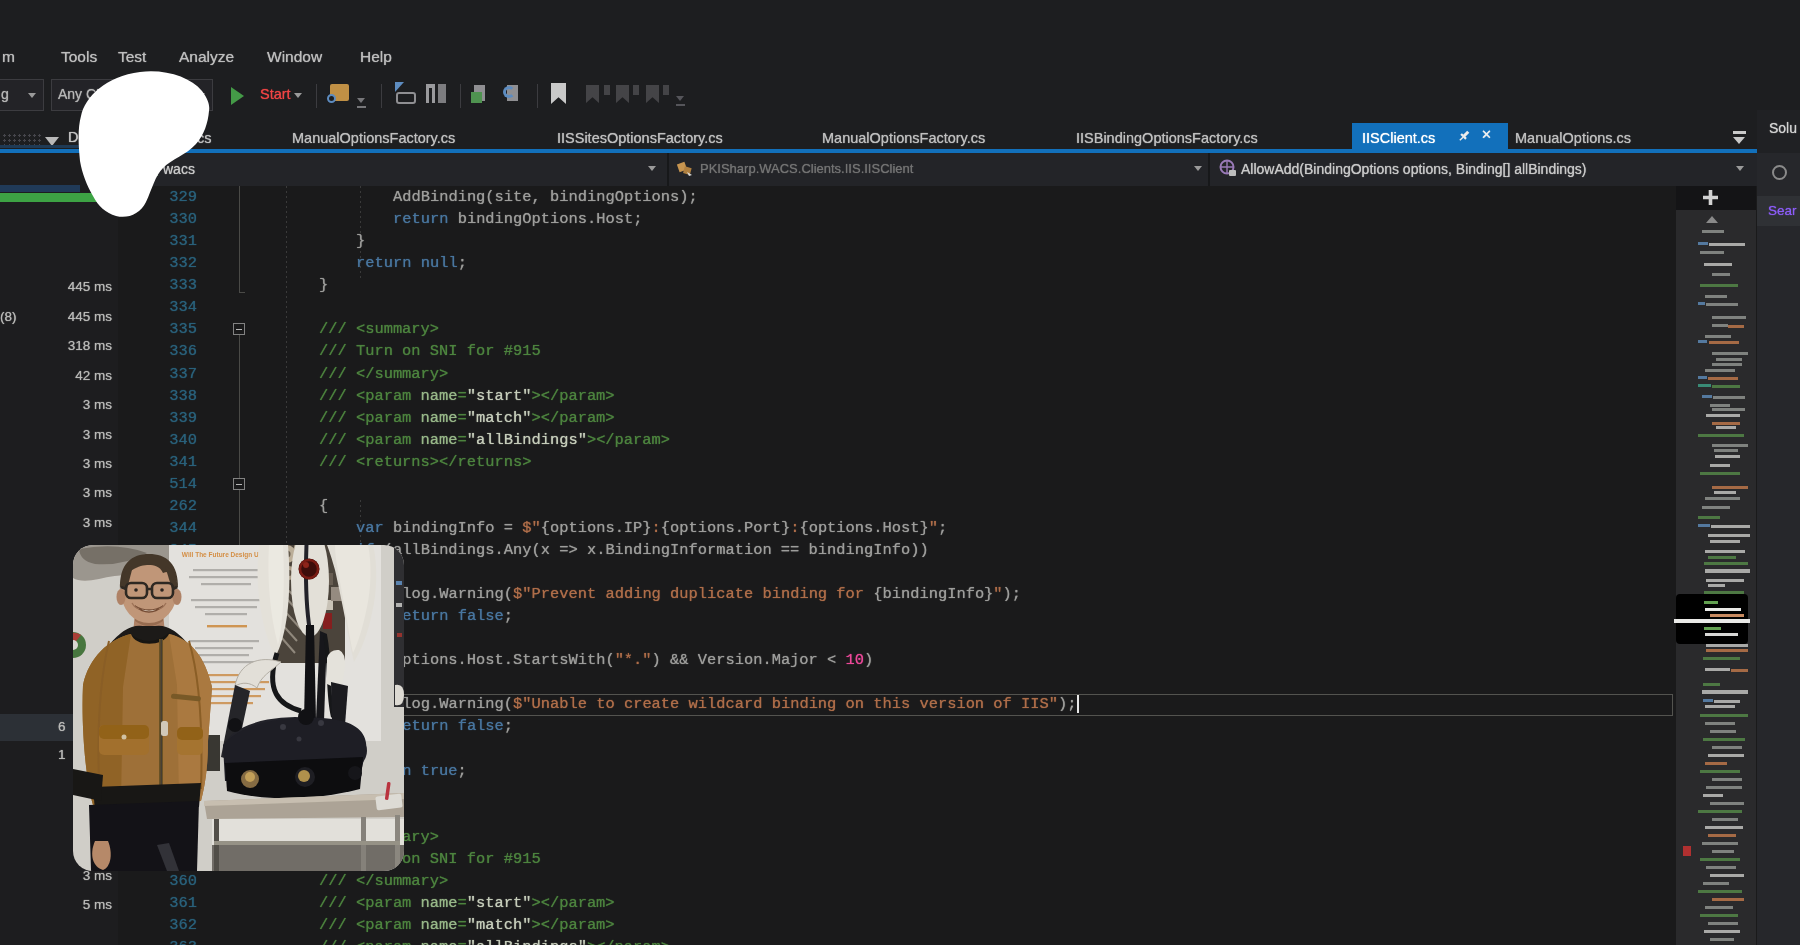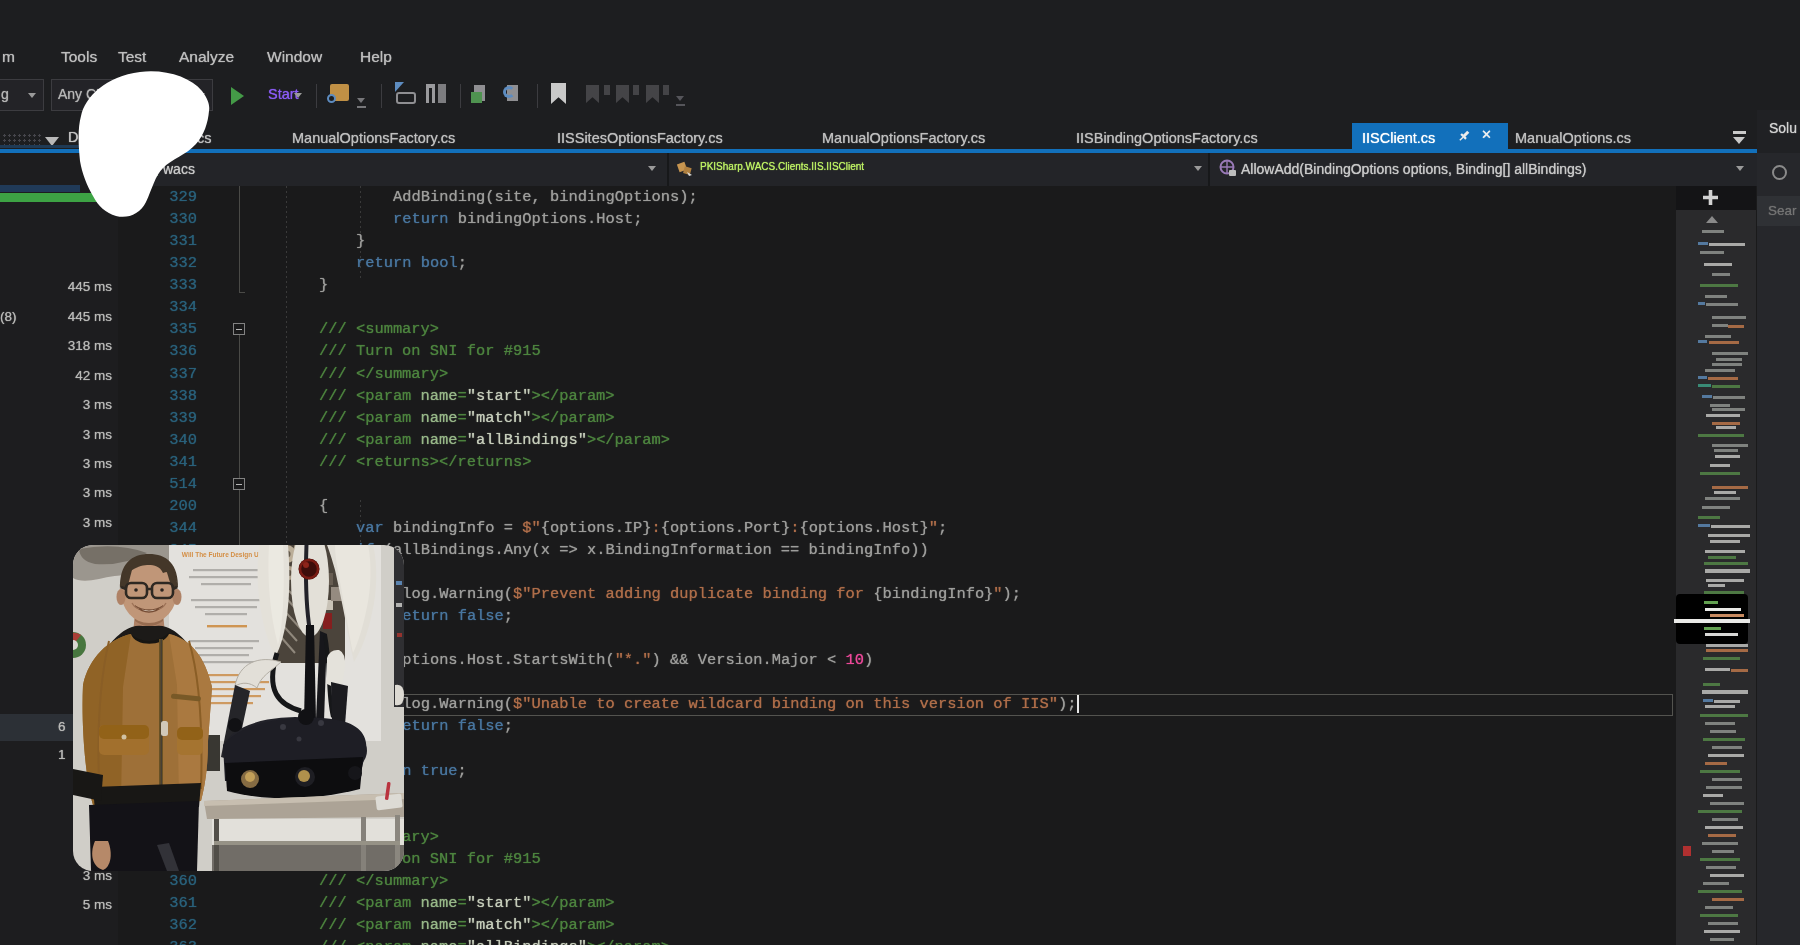--- a/index.html
+++ b/index.html
@@ -28,21 +28,21 @@
 <span class="menu" style="left:360px">Help</span>
 
 <div style="position:absolute;left:-60px;top:79px;width:104px;height:32px;border:1px solid #3c3c40;background:#232327"></div>
 <span style="position:absolute;left:1px;top:86px;font-size:14px;color:#b5b5b5">g</span>
 <div class="caret" style="left:28px;top:93px"></div>
 <div style="position:absolute;left:51px;top:79px;width:162px;height:32px;border:1px solid #3c3c40;background:#232327"></div>
 <span style="position:absolute;left:58px;top:86px;font-size:14px;color:#b5b5b5">Any CPU</span>
 <div class="caret" style="left:197px;top:93px"></div>
 
 <div style="position:absolute;left:231px;top:87px;width:0;height:0;border-top:9px solid transparent;border-bottom:9px solid transparent;border-left:13px solid #449a47"></div>
-<span style="position:absolute;left:268px;top:86px;font-size:14.5px;color:#8b5cf6">Start</span>
+<span style="position:absolute;left:260px;top:86px;font-size:14.5px;color:#ef4444">Start</span>
 <div class="caret" style="left:294px;top:93px"></div>
 <div class="vsep" style="left:316px"></div>
 
 <div style="position:absolute;left:330px;top:84px;width:19px;height:17px;background:#c09045;border-radius:2px"></div>
 <div style="position:absolute;left:327px;top:94px;width:9px;height:9px;border:2px solid #5d8cc0;border-radius:50%;background:#1d1e20"></div>
 <div class="caret" style="left:357px;top:98px;border-top-color:#77777a"></div>
 <div style="position:absolute;left:357px;top:106px;width:9px;height:2px;background:#77777a"></div>
 <div class="vsep" style="left:381px"></div>
 
 <div style="position:absolute;left:396px;top:92px;width:20px;height:12px;border:2px solid #8f8f92;border-radius:3px"></div>
@@ -101,21 +101,21 @@
 <div style="position:absolute;left:667px;top:153px;width:2px;height:33px;background:#17181a"></div>
 <div style="position:absolute;left:1208px;top:153px;width:2px;height:33px;background:#17181a"></div>
 <div style="position:absolute;left:146px;top:163px;width:12px;height:13px;border:1px solid #7a9a7a;background:#2c4436"></div>
 <span style="position:absolute;left:163px;top:161px;font-size:14px;color:#c9c9c9">wacs</span>
 <div class="caret" style="left:648px;top:166px;border-top-width:5px"></div>
 <svg style="position:absolute;left:676px;top:160px" width="20" height="18" viewBox="0 0 20 18">
  <rect x="2" y="3" width="8" height="8" fill="#c79550" transform="rotate(-20 6 7)"></rect>
  <rect x="8" y="7" width="7" height="7" fill="#b08040" transform="rotate(15 11 10)"></rect>
  <path d="M11,12 L16,15 L13,16 Z" fill="#d9d9d9"></path>
 </svg>
-<span style="position:absolute;left:700px;top:161px;font-size:10px;color:#bef264">PKISharp.WACS.Clients.IIS.IISClient</span>
+<span style="position:absolute;left:700px;top:161px;font-size:13px;color:#737373">PKISharp.WACS.Clients.IIS.IISClient</span>
 <div class="caret" style="left:1194px;top:166px"></div>
 <svg style="position:absolute;left:1218px;top:159px" width="20" height="20" viewBox="0 0 20 20">
  <circle cx="9" cy="8" r="6.5" fill="none" stroke="#9a7ab8" stroke-width="2"></circle>
  <path d="M9,1.5 V14.5 M2.5,8 H15.5" stroke="#9a7ab8" stroke-width="1.4"></path>
  <rect x="11" y="11" width="7" height="6" fill="#bdbdbd" rx="1"></rect>
 </svg>
 <span style="position:absolute;left:1241px;top:161px;font-size:14px;color:#c9c9c9">AllowAdd(BindingOptions options, Binding[] allBindings)</span>
 <div class="caret" style="left:1736px;top:166px"></div>
 
 <div style="position:absolute;left:239px;top:186px;width:1px;height:106px;background:#4a4a47"></div>
@@ -134,40 +134,40 @@
 <div style="position:absolute;left:244px;top:694px;width:1429px;height:22px;border:1px solid #53534f"></div>
 <div style="position:absolute;left:1077px;top:695px;width:2px;height:18px;background:#e8e8e8"></div>
 
 <div class="lnum" style="top:186.0px">329</div>
 <div class="cl" style="top:186.0px;left:393.0px"><span style="color:#9d9d9b">AddBinding(site,&nbsp;bindingOptions);</span></div>
 <div class="lnum" style="top:208.1px">330</div>
 <div class="cl" style="top:208.1px;left:393.0px"><span style="color:#48759e">return</span><span style="color:#9d9d9b">&nbsp;bindingOptions.Host;</span></div>
 <div class="lnum" style="top:230.1px">331</div>
 <div class="cl" style="top:230.1px;left:356.0px"><span style="color:#9d9d9b">}</span></div>
 <div class="lnum" style="top:252.2px">332</div>
-<div class="cl" style="top:252.2px;left:356.0px"><span style="color:#48759e">return</span><span style="color:#9d9d9b">&nbsp;</span><span style="color:#48759e">bool</span><span style="color:#9d9d9b">;</span></div>
+<div class="cl" style="top:252.2px;left:356.0px"><span style="color:#48759e">return</span><span style="color:#9d9d9b">&nbsp;</span><span style="color:#48759e">null</span><span style="color:#9d9d9b">;</span></div>
 <div class="lnum" style="top:274.2px">333</div>
 <div class="cl" style="top:274.2px;left:319.0px"><span style="color:#9d9d9b">}</span></div>
 <div class="lnum" style="top:296.3px">334</div>
 <div class="lnum" style="top:318.4px">335</div>
 <div class="cl" style="top:318.4px;left:319.0px"><span style="color:#4c833e">///&nbsp;&lt;summary&gt;</span></div>
 <div class="lnum" style="top:340.4px">336</div>
 <div class="cl" style="top:340.4px;left:319.0px"><span style="color:#4c833e">///&nbsp;Turn&nbsp;on&nbsp;SNI&nbsp;for&nbsp;#915</span></div>
 <div class="lnum" style="top:362.5px">337</div>
 <div class="cl" style="top:362.5px;left:319.0px"><span style="color:#4c833e">///&nbsp;&lt;/summary&gt;</span></div>
 <div class="lnum" style="top:384.5px">338</div>
 <div class="cl" style="top:384.5px;left:319.0px"><span style="color:#4c833e">///&nbsp;&lt;param&nbsp;</span><span style="color:#97b788">name</span><span style="color:#4c833e">=</span><span style="color:#c5ccba">"start"</span><span style="color:#4c833e">&gt;&lt;/param&gt;</span></div>
 <div class="lnum" style="top:406.6px">339</div>
 <div class="cl" style="top:406.6px;left:319.0px"><span style="color:#4c833e">///&nbsp;&lt;param&nbsp;</span><span style="color:#97b788">name</span><span style="color:#4c833e">=</span><span style="color:#c5ccba">"match"</span><span style="color:#4c833e">&gt;&lt;/param&gt;</span></div>
 <div class="lnum" style="top:428.7px">340</div>
 <div class="cl" style="top:428.7px;left:319.0px"><span style="color:#4c833e">///&nbsp;&lt;param&nbsp;</span><span style="color:#97b788">name</span><span style="color:#4c833e">=</span><span style="color:#c5ccba">"allBindings"</span><span style="color:#4c833e">&gt;&lt;/param&gt;</span></div>
 <div class="lnum" style="top:450.7px">341</div>
 <div class="cl" style="top:450.7px;left:319.0px"><span style="color:#4c833e">///&nbsp;&lt;returns&gt;&lt;/returns&gt;</span></div>
 <div class="lnum" style="top:472.8px">514</div>
-<div class="lnum" style="top:494.8px">200</div>
+<div class="lnum" style="top:494.8px">262</div>
 <div class="cl" style="top:494.8px;left:319.0px"><span style="color:#9d9d9b">{</span></div>
 <div class="lnum" style="top:516.9px">344</div>
 <div class="cl" style="top:516.9px;left:356.0px"><span style="color:#48759e">var</span><span style="color:#9d9d9b">&nbsp;bindingInfo&nbsp;=&nbsp;</span><span style="color:#ae6d49">$"</span><span style="color:#9d9d9b">{options.IP}</span><span style="color:#ae6d49">:</span><span style="color:#9d9d9b">{options.Port}</span><span style="color:#ae6d49">:</span><span style="color:#9d9d9b">{options.Host}</span><span style="color:#ae6d49">"</span><span style="color:#9d9d9b">;</span></div>
 <div class="lnum" style="top:539.0px">345</div>
 <div class="cl" style="top:539.0px;left:356.0px"><span style="color:#48759e">if</span><span style="color:#9d9d9b">&nbsp;(allBindings.Any(x&nbsp;=&gt;&nbsp;x.BindingInformation&nbsp;==&nbsp;bindingInfo))</span></div>
 <div class="lnum" style="top:561.0px">346</div>
 <div class="cl" style="top:561.0px;left:356.0px"><span style="color:#9d9d9b">{</span></div>
 <div class="lnum" style="top:583.1px">347</div>
 <div class="cl" style="top:583.1px;left:393.0px"><span style="color:#9d9d9b">_log.Warning(</span><span style="color:#ae6d49">$"Prevent&nbsp;adding&nbsp;duplicate&nbsp;binding&nbsp;for&nbsp;</span><span style="color:#9d9d9b">{bindingInfo}</span><span style="color:#ae6d49">"</span><span style="color:#9d9d9b">);</span></div>
 <div class="lnum" style="top:605.1px">348</div>
@@ -325,21 +325,21 @@
 <div style="position:absolute;left:1710px;top:614px;width:34px;height:3px;background:#c88a60"></div>
 <div style="position:absolute;left:1674px;top:619px;width:76px;height:4px;background:#e9e9e7"></div>
 <div style="position:absolute;left:1704px;top:627px;width:17px;height:3px;background:#62a050"></div>
 <div style="position:absolute;left:1705px;top:633px;width:33px;height:3px;background:#d8d8d6"></div>
 
 <div style="position:absolute;left:1757px;top:110px;width:43px;height:835px;background:#26272b"></div>
 <div style="position:absolute;left:1757px;top:110px;width:43px;height:43px;background:#202124"></div>
 <span style="position:absolute;left:1769px;top:120px;font-size:14px;color:#d2d2d2">Solu</span>
 <div style="position:absolute;left:1772px;top:165px;width:15px;height:15px;border:2.5px solid #8a8a8a;border-radius:50%"></div>
 <div style="position:absolute;left:1757px;top:196px;width:43px;height:30px;background:#2f3135"></div>
-<span style="position:absolute;left:1768px;top:203px;font-size:13.5px;color:#737373">Sear</span>
+<span style="position:absolute;left:1768px;top:203px;font-size:13.5px;color:#8b5cf6">Sear</span>
 
 <svg style="position:absolute;left:78px;top:71px" width="134" height="147" viewBox="0 0 134 147">
 <path fill="#ffffff" d="M2,90 C0,70 0,56 3,45 C7,26 28,5 62,1 C88,-2 112,6 124,20
  C130,28 132,34 131,40 C130,52 126,64 118,73 C108,84 94,88 85,97 C77,105 74,118 68,131
  C62,143 50,148 38,145 C28,142 20,135 15,125 C9,115 4,102 2,90 Z"></path>
 </svg>
 
 <svg style="position:absolute;left:73px;top:545px;border-radius:20px;filter:brightness(.965)" width="331" height="326" viewBox="0 0 331 326">
  <rect width="331" height="326" fill="#d8d5cf"></rect>
 

